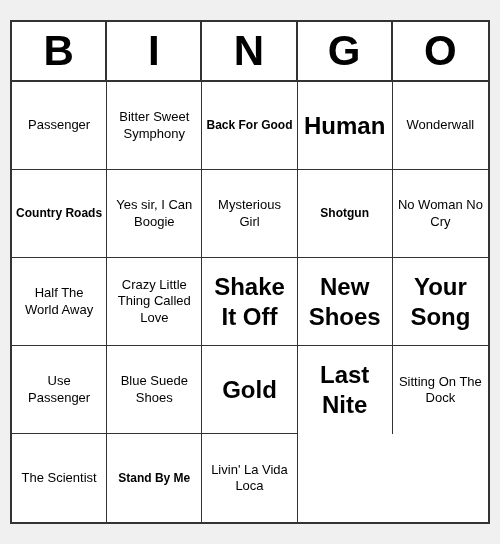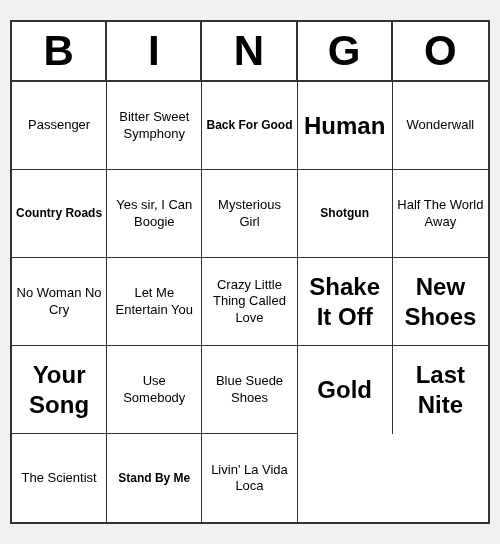--- a/index.html
+++ b/index.html
@@ -78,28 +78,28 @@
   <div class="bingo-grid">
   <div class="bingo-cell">Passenger</div>
       <div class="bingo-cell">Bitter Sweet Symphony</div>
       <div class="bingo-cell medium-text">Back For Good</div>
       <div class="bingo-cell large-text">Human</div>
       <div class="bingo-cell">Wonderwall</div>
       <div class="bingo-cell medium-text">Country Roads</div>
       <div class="bingo-cell">Yes sir, I Can Boogie</div>
       <div class="bingo-cell">Mysterious Girl</div>
       <div class="bingo-cell medium-text">Shotgun</div>
+      <div class="bingo-cell">No Woman No Cry</div>
       <div class="bingo-cell">Half The World Away</div>
-      <div class="bingo-cell">No Woman No Cry</div>
-      <div class="bingo-cell">Let Me Entertain You</div>
       <div class="bingo-cell">Crazy Little Thing Called Love</div>
       <div class="bingo-cell large-text">Shake It Off</div>
       <div class="bingo-cell large-text">New Shoes</div>
       <div class="bingo-cell large-text">Your Song</div>
-      <div class="bingo-cell">Use Somebody</div>
+      <div class="bingo-cell">Use Passenger</div>
       <div class="bingo-cell">Blue Suede Shoes</div>
       <div class="bingo-cell large-text">Gold</div>
       <div class="bingo-cell large-text">Last Nite</div>
+      <div class="bingo-cell">Sitting On The Dock</div>
       <div class="bingo-cell">The Scientist</div>
       <div class="bingo-cell medium-text">Stand By Me</div>
       <div class="bingo-cell">Livin' La Vida Loca</div>
     </div>
 </div>
 
 </body></html>

